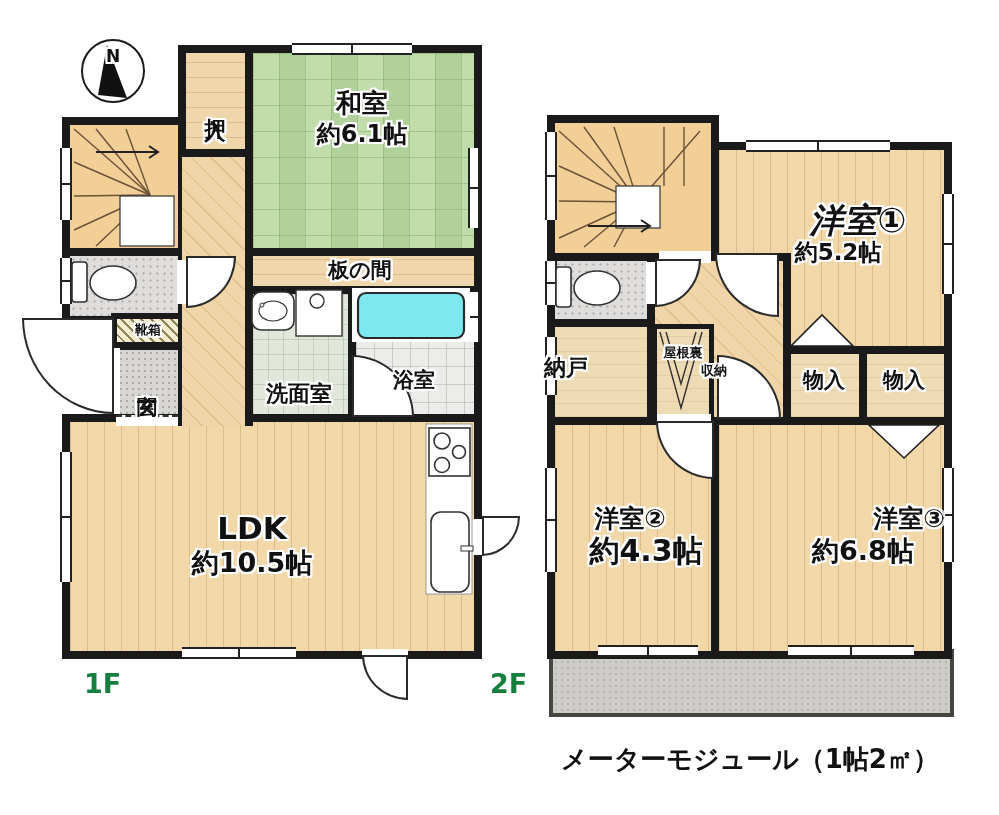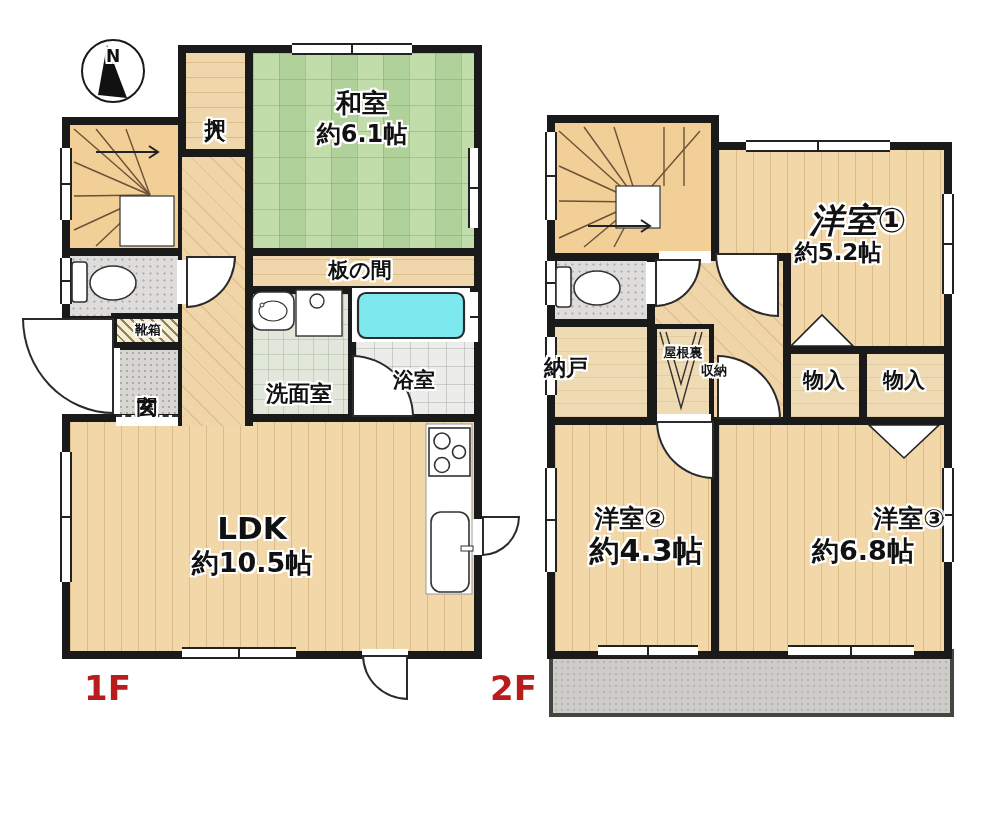--- a/index.html
+++ b/index.html
@@ -31,21 +31,21 @@
   
   .arc{position:absolute;background:#fff;border:2px solid #2a2a2a;box-sizing:border-box;}
   .arc-bl{border-radius:0 0 0 100%;}
   .arc-br{border-radius:0 0 100% 0;}
   .arc-tr{border-radius:0 100% 0 0;}
   .open{position:absolute;background:#fff;}
   
   .lbl{position:absolute;transform:translate(-50%,-50%);font-weight:bold;color:#111;white-space:nowrap;line-height:1.05;
     text-shadow:-2px -2px 0 #fff,0 -2px 0 #fff,2px -2px 0 #fff,-2px 0 0 #fff,2px 0 0 #fff,-2px 2px 0 #fff,0 2px 0 #fff,2px 2px 0 #fff;}
   .lbl-v{writing-mode:vertical-rl;letter-spacing:2px;}
-  .floor-tag{position:absolute;font-weight:bold;font-size:34px;color:#b91c1c;}
+  .floor-tag{position:absolute;font-weight:bold;font-size:27px;color:#15803d;}
   svg{position:absolute;left:0;top:0;pointer-events:none;}
 </style>
 </head>
 <body>
 
 <div id="plan">
 
   <div class="balcony-bg" style="position:absolute;left:549px;top:649px;width:405px;height:68px;border:4px solid #45453f;box-sizing:border-box;"></div>
 
   <div class="room stairs-bg" style="left:62px;top:117px;width:124px;height:143px;"></div>
@@ -214,13 +214,14 @@
   <div class="lbl" style="left:824px;top:380px;font-size:21px;">物入</div>
   <div class="lbl" style="left:904px;top:380px;font-size:21px;">物入</div>
   <div class="lbl" style="left:630px;top:519px;font-size:25px;">洋室②</div>
   <div class="lbl" style="left:630px;top:551px;font-size:30px;margin-left:16px;">約4.3帖</div>
   <div class="lbl" style="left:909px;top:519px;font-size:25px;">洋室③</div>
   <div class="lbl" style="left:863px;top:551px;font-size:27px;">約6.8帖</div>
 
   <div class="floor-tag" style="left:84px;top:668px;">1F</div>
   <div class="floor-tag" style="left:490px;top:668px;">2F</div>
 
+  <div style="position:absolute;left:750px;top:759px;transform:translate(-50%,-50%);font-size:26px;font-weight:bold;color:#111;white-space:nowrap;">メーターモジュール（1帖2㎡）</div>
 </div>
 
 </body></html>

